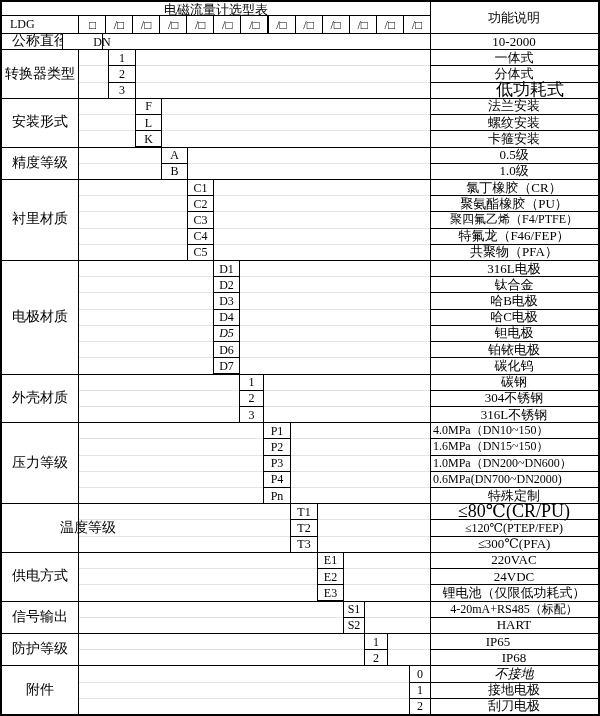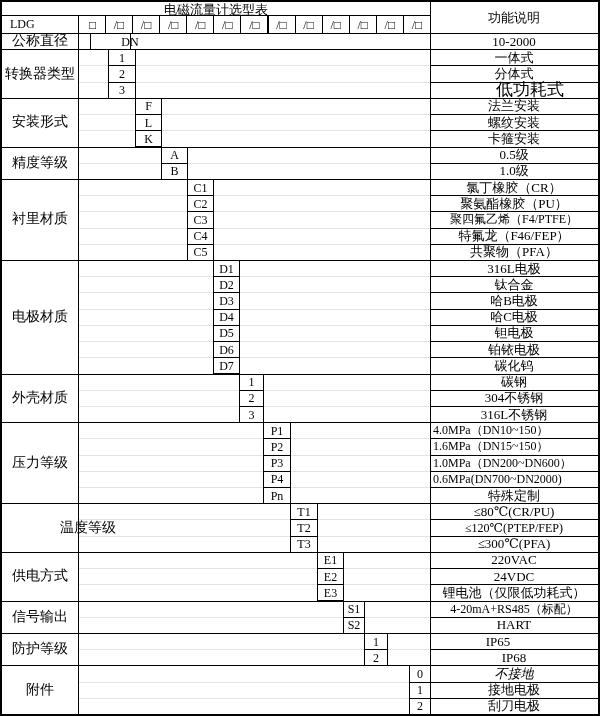--- a/index.html
+++ b/index.html
@@ -130,21 +130,21 @@
     <div class="cell" style="left: 184.25px; top: 13px; width: 28.0833px; height: 19px;">/□</div>
     <div class="cell" style="left: 211.333px; top: 13px; width: 28.0833px; height: 19px;">/□</div>
     <div class="cell" style="left: 238.417px; top: 13px; width: 28.0833px; height: 19px;">/□</div>
     <div class="cell" style="left: 265.5px; top: 13px; width: 28.0833px; height: 19px;">/□</div>
     <div class="cell" style="left: 292.583px; top: 13px; width: 28.0833px; height: 19px;">/□</div>
     <div class="cell" style="left: 319.667px; top: 13px; width: 28.0833px; height: 19px;">/□</div>
     <div class="cell" style="left: 346.75px; top: 13px; width: 28.0833px; height: 19px;">/□</div>
     <div class="cell" style="left: 373.833px; top: 13px; width: 28.0833px; height: 19px;">/□</div>
     <div class="cell" style="left: 400.917px; top: 13px; width: 28.0833px; height: 19px;">/□</div>
     <div class="label" style="left: 0px; top: 31px; width: 76px; height: 16.2143px;">公称直径</div>
-    <div class="cell" style="left: 88px; top: 31px; width: 29px; height: 17.2143px; padding-left: 39px;">DN</div>
+    <div class="cell" style="left: 60px; top: 31px; width: 29px; height: 17.2143px; padding-left: 39px;">DN</div>
     <div class="desc" style="left: 428px; top: 31px; width: 168px; height: 16.2143px; font-size: 13px;">10-2000</div>
     <div class="label" style="left: 0px; top: 47.2143px; width: 76px; height: 48.6429px;">转换器类型</div>
     <div class="cell" style="left: 106px; top: 47.2143px; width: 28px; height: 17.2143px;">1</div>
     <div class="cell" style="left: 106px; top: 63.4286px; width: 28px; height: 17.2143px;">2</div>
     <div class="cell" style="left: 106px; top: 79.6429px; width: 28px; height: 17.2143px;">3</div>
     <div class="desc" style="left: 428px; top: 47.2143px; width: 168px; height: 16.2143px; font-size: 13px;">一体式</div>
     <div class="desc" style="left: 428px; top: 63.4286px; width: 168px; height: 16.2143px; font-size: 13px;">分体式</div>
     <div class="desc" style="left: 428px; top: 79.6429px; width: 200px; height: 16.2143px; font-size: 17px;">低功耗式</div>
     <div class="label" style="left: 0px; top: 95.8571px; width: 76px; height: 48.6429px;">安装形式</div>
     <div class="cell" style="left: 133px; top: 95.8571px; width: 27px; height: 17.2143px;">F</div>
@@ -167,21 +167,21 @@
     <div class="desc" style="left: 428px; top: 176.929px; width: 168px; height: 16.2143px; font-size: 13px;">氯丁橡胶（CR）</div>
     <div class="desc" style="left: 428px; top: 193.143px; width: 168px; height: 16.2143px; font-size: 13px;">聚氨酯橡胶（PU）</div>
     <div class="desc" style="left: 428px; top: 209.357px; width: 168px; height: 16.2143px; font-size: 12px;">聚四氟乙烯（F4/PTFE）</div>
     <div class="desc" style="left: 428px; top: 225.571px; width: 168px; height: 16.2143px; font-size: 13px;">特氟龙（F46/FEP）</div>
     <div class="desc" style="left: 428px; top: 241.786px; width: 168px; height: 16.2143px; font-size: 13px;">共聚物（PFA）</div>
     <div class="label" style="left: 0px; top: 258px; width: 76px; height: 113.5px;">电极材质</div>
     <div class="cell" style="left: 211px; top: 258px; width: 27px; height: 17.2143px;">D1</div>
     <div class="cell" style="left: 211px; top: 274.214px; width: 27px; height: 17.2143px;">D2</div>
     <div class="cell" style="left: 211px; top: 290.429px; width: 27px; height: 17.2143px;">D3</div>
     <div class="cell" style="left: 211px; top: 306.643px; width: 27px; height: 17.2143px;">D4</div>
-    <div class="cell" style="left: 211px; top: 322.857px; width: 27px; height: 17.2143px;">D5</div>
+    <div class="cell" style="left: 211px; top: 322.857px; width: 27px; height: 17.2143px; font-style: italic;">D5</div>
     <div class="cell" style="left: 211px; top: 339.071px; width: 27px; height: 17.2143px;">D6</div>
     <div class="cell" style="left: 211px; top: 355.286px; width: 27px; height: 17.2143px;">D7</div>
     <div class="desc" style="left: 428px; top: 258px; width: 168px; height: 16.2143px; font-size: 13px;">316L电极</div>
     <div class="desc" style="left: 428px; top: 290.429px; width: 168px; height: 16.2143px; font-size: 13px;">哈B电极</div>
     <div class="desc" style="left: 428px; top: 274.214px; width: 168px; height: 16.2143px; font-size: 13px;">钛合金</div>
     <div class="desc" style="left: 428px; top: 306.643px; width: 168px; height: 16.2143px; font-size: 13px;">哈C电极</div>
     <div class="desc" style="left: 428px; top: 322.857px; width: 168px; height: 16.2143px; font-size: 13px;">钽电极</div>
     <div class="desc" style="left: 428px; top: 339.071px; width: 168px; height: 16.2143px; font-size: 13px;">铂铱电极</div>
     <div class="desc" style="left: 428px; top: 355.286px; width: 168px; height: 16.2143px; font-size: 13px;">碳化钨</div>
     <div class="label" style="left: 0px; top: 371.5px; width: 76px; height: 48.6429px;">外壳材质</div>
@@ -199,21 +199,21 @@
     <div class="cell" style="left: 261px; top: 485px; width: 28px; height: 17.2143px;">Pn</div>
     <div class="desc left" style="left: 428px; top: 420.143px; width: 168px; height: 16.2143px; font-size: 12px;">4.0MPa（DN10~150）</div>
     <div class="desc left" style="left: 428px; top: 436.357px; width: 168px; height: 16.2143px; font-size: 12px;">1.6MPa（DN15~150）</div>
     <div class="desc left" style="left: 428px; top: 452.571px; width: 168px; height: 16.2143px; font-size: 12px;">1.0MPa（DN200~DN600）</div>
     <div class="desc left" style="left: 428px; top: 468.786px; width: 168px; height: 16.2143px; font-size: 12px;">0.6MPa(DN700~DN2000)</div>
     <div class="desc" style="left: 428px; top: 485px; width: 168px; height: 16.2143px; font-size: 13px;">特殊定制</div>
     <div class="label" style="left: 0px; top: 501.214px; width: 76px; height: 48.6429px; padding-left: 48px;">温度等级</div>
     <div class="cell" style="left: 288px; top: 501.214px; width: 28px; height: 17.2143px;">T1</div>
     <div class="cell" style="left: 288px; top: 517.429px; width: 28px; height: 17.2143px;">T2</div>
     <div class="cell" style="left: 288px; top: 533.643px; width: 28px; height: 17.2143px;">T3</div>
-    <div class="desc" style="left: 428px; top: 501.214px; width: 168px; height: 16.2143px; font-size: 13px;">≤80℃(CR/PU)</div>
+    <div class="desc" style="left: 428px; top: 501.214px; width: 168px; height: 16.2143px; font-size: 18px;">≤80℃(CR/PU)</div>
     <div class="desc" style="left: 428px; top: 517.429px; width: 168px; height: 16.2143px; font-size: 12px;">≤120℃(PTEP/FEP)</div>
     <div class="desc" style="left: 428px; top: 533.643px; width: 168px; height: 16.2143px; font-size: 13px;">≤300℃(PFA)</div>
     <div class="label" style="left: 0px; top: 549.857px; width: 76px; height: 48.6429px;">供电方式</div>
     <div class="cell" style="left: 315px; top: 549.857px; width: 27px; height: 17.2143px;">E1</div>
     <div class="cell" style="left: 315px; top: 566.071px; width: 27px; height: 17.2143px;">E2</div>
     <div class="cell" style="left: 315px; top: 582.286px; width: 27px; height: 17.2143px;">E3</div>
     <div class="desc" style="left: 428px; top: 549.857px; width: 168px; height: 16.2143px; font-size: 13px;">220VAC</div>
     <div class="desc" style="left: 428px; top: 566.071px; width: 168px; height: 16.2143px; font-size: 13px;">24VDC</div>
     <div class="desc" style="left: 428px; top: 582.286px; width: 168px; height: 16.2143px; font-size: 13px;">锂电池（仅限低功耗式）</div>
     <div class="label" style="left: 0px; top: 598.5px; width: 76px; height: 32.4286px;">信号输出</div>

